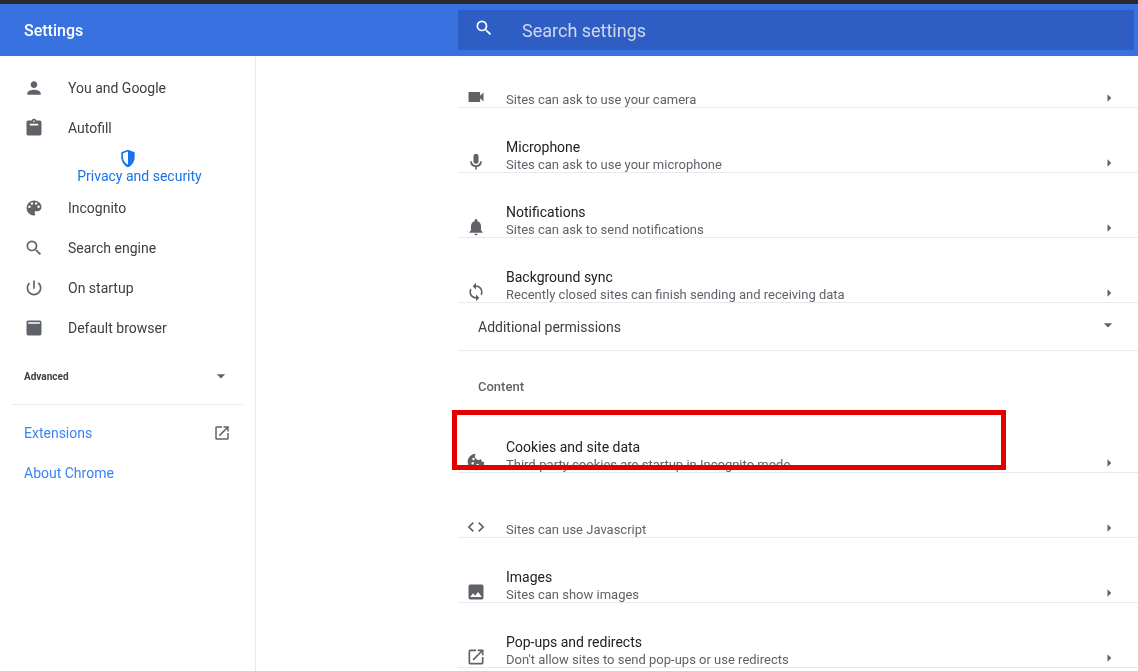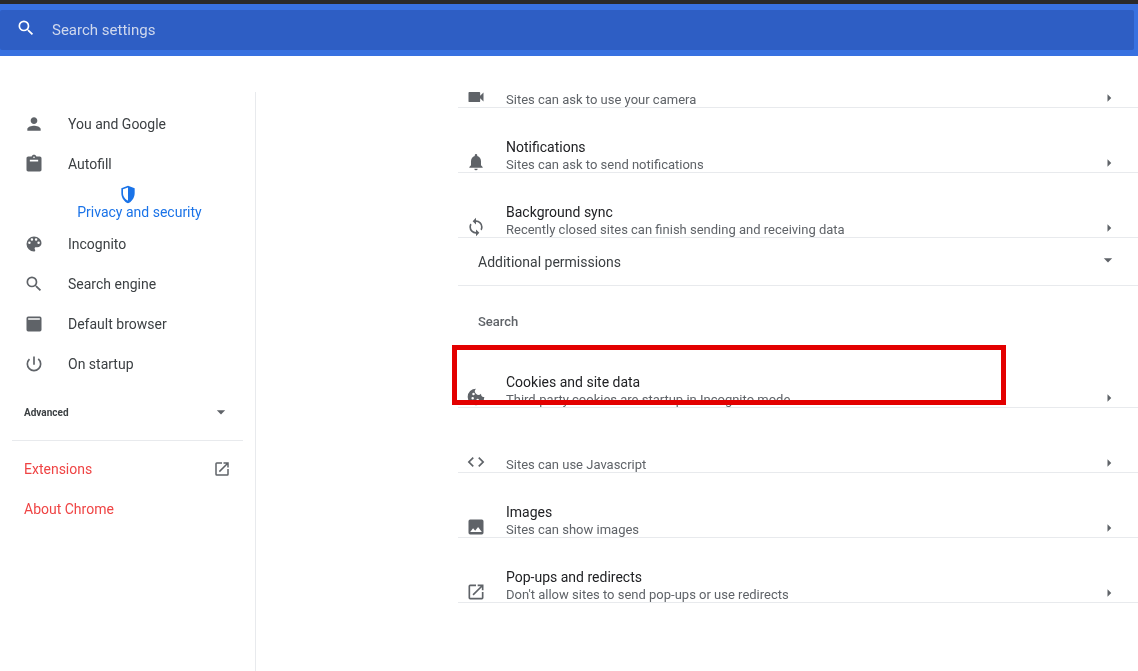--- a/index.html
+++ b/index.html
@@ -2,51 +2,52 @@
 <html><head>
 <meta charset="utf-8">
 <style>
   * { box-sizing: border-box; margin: 0; padding: 0; }
   body { font-family: "Segoe UI", Roboto, Arial, sans-serif; background: #fff; color: #202124; width: 1138px; height: 671px; overflow: hidden; }
   .topbar-dark { height: 4px; background: #2a2a2a; }
   .header { display: flex; align-items: center; height: 52px; background: #3871e0; color: #fff; }
   .header-title { font-size: 16px; font-weight: 500; padding-left: 24px; width: 458px; }
   .search-wrap { flex: 1; height: 40px; background: #2e5ec4; display: flex; align-items: center; padding: 0 16px; border-radius: 2px; margin-right: 4px; }
   .search-wrap svg { fill: #fff; width: 20px; height: 20px; }
-  .search-text { color: #cfd8ed; margin-left: 16px; font-size: 15px; }
+  .search-text { color: #cfd8ed; margin-left: 28px; font-size: 18px; }
   .layout { display: flex; height: calc(100% - 56px); }
-  .sidebar { width: 256px; padding-top: 12px; border-right: 1px solid #e8eaed; background: #fff; margin-top: 36px; }
+  .sidebar { width: 256px; padding-top: 12px; border-right: 1px solid #e8eaed; background: #fff; }
   .nav-item { display: flex; align-items: center; height: 40px; padding-left: 24px; cursor: pointer; color: #3c4043; font-size: 14px; }
   .nav-item .icon { width: 20px; height: 20px; margin-right: 24px; fill: #5f6368; display:flex; align-items:center; justify-content:center;}
   .nav-item.active { color: #1a73e8; flex-direction: column; }
   .nav-item.active .icon { fill: #1a73e8; }
   .adv-row { display: flex; align-items: center; justify-content: space-between; height: 40px; padding: 0 24px; font-size: 10px; color: #3c4043; margin-top: 8px; cursor:pointer;font-weight:bold;}
   .adv-row .chev { fill: #5f6368; width: 20px; height: 20px; }
   .divider { height: 1px; background: #e8eaed; margin: 8px 12px; }
-  .side-row { display: flex; align-items: center; justify-content: space-between; height: 40px; padding: 0 24px; font-size: 14px; color: #ef4444; cursor:pointer;}
+  .side-row { display: flex; align-items: center; justify-content: space-between; height: 40px; padding: 0 24px; font-size: 14px; color: #3b82f6; cursor:pointer;}
   .side-row .ext-icon { width: 18px; height: 18px; fill: #5f6368; }
   .main { flex: 1; background: #fff; overflow: hidden; }
   .panel { margin-left: 202px; width: 680px; }
   .row { display: flex; align-items: flex-end; height: 65px; border-bottom: 1px solid #e8eaed; padding: 0 20px 0 8px; cursor:pointer; position: relative;}
   .row .ricon { width: 20px; height: 20px; fill: #5f6368; margin-right: 20px; flex-shrink: 0; display:flex; align-items:center; justify-content:center;}
   .row .txt { flex: 1; }
   .row .title { font-size: 14px; color: #202124; }
   .row .sub { font-size: 13px; color: #5f6368; margin-top: 2px; }
   .row .arrow { width: 18px; height: 18px; fill: #5f6368; }
   .section-sub { display:flex; align-items:center; justify-content:space-between; height: 48px; padding: 0 20px; font-size: 14px; color: #3c4043; border-bottom: 1px solid #e8eaed; cursor:pointer;text-align:right;}
   .section-title { font-size: 13px; color: #5f6368; padding: 28px 20px 14px; font-weight: 500; }
   .row.first { height: 52px; }
   .highlight { position:absolute; left:-6px; right:132px; top:2px; bottom:2px; border:5px solid #e30000; pointer-events:none; }
 </style>
 </head>
 <body>
 
 <div class="topbar-dark"></div>
 
 <div class="header">
+  <div class="header-title">Settings</div>
   <div class="search-wrap">
     <span>
       <svg viewBox="0 0 24 24">
           <path d="M15.5 14h-.79l-.28-.27A6.471 6.471 0 0 0 16 9.5 6.5 6.5 0 1 0 9.5 16a6.47 6.47 0 0 0 4.23-1.57l.27.28v.79l5 4.99L20.49 19l-4.99-5zm-6 0C7.01 14 5 11.99 5 9.5S7.01 5 9.5 5 14 7.01 14 9.5 11.99 14 9.5 14z"></path>
         </svg>
     </span>
     <span class="search-text">Search settings</span>
   </div>
 </div>
 
@@ -88,32 +89,32 @@
       <span class="icon">
           <svg viewBox="0 0 24 24">
             <path d="M15.5 14h-.79l-.28-.27A6.471 6.471 0 0 0 16 9.5 6.5 6.5 0 1 0 9.5 16a6.47 6.47 0 0 0 4.23-1.57l.27.28v.79l5 4.99L20.49 19l-4.99-5zm-6 0C7.01 14 5 11.99 5 9.5S7.01 5 9.5 5 14 7.01 14 9.5 11.99 14 9.5 14z"></path>
           </svg>
         </span>
       <span>Search engine</span>
     </div>
     <div class="nav-item">
       <span class="icon">
           <svg viewBox="0 0 24 24">
+            <path d="M13 3h-2v10h2V3zm4.83 2.17-1.42 1.42A6.92 6.92 0 0 1 19 12a7 7 0 1 1-14 0c0-2.05.88-3.9 2.29-5.21L5.87 5.37A8.93 8.93 0 0 0 3 12a9 9 0 1 0 18 0 8.93 8.93 0 0 0-3.17-6.83z"></path>
+          </svg>
+        </span>
+      <span>On startup</span>
+    </div>
+    <div class="nav-item">
+      <span class="icon">
+          <svg viewBox="0 0 24 24">
             <path d="M3 5v14a2 2 0 0 0 2 2h14a2 2 0 0 0 2-2V5a2 2 0 0 0-2-2H5a2 2 0 0 0-2 2zm16 2H5V5h14v2z"></path>
           </svg>
         </span>
       <span>Default browser</span>
-    </div>
-    <div class="nav-item">
-      <span class="icon">
-          <svg viewBox="0 0 24 24">
-            <path d="M13 3h-2v10h2V3zm4.83 2.17-1.42 1.42A6.92 6.92 0 0 1 19 12a7 7 0 1 1-14 0c0-2.05.88-3.9 2.29-5.21L5.87 5.37A8.93 8.93 0 0 0 3 12a9 9 0 1 0 18 0 8.93 8.93 0 0 0-3.17-6.83z"></path>
-          </svg>
-        </span>
-      <span>On startup</span>
     </div>
 
     <div class="adv-row">
       <span>Advanced</span>
       <span class="chev"><svg viewBox="0 0 24 24">
             <path d="m7 10 5 5 5-5z"></path>
           </svg></span>
     </div>
     <div class="divider"></div>
     <div class="side-row">
@@ -137,20 +138,34 @@
             </svg>
           </span>
         <div class="txt">
             <div class="sub">Sites can ask to use your camera</div>
           </div>
         <span class="arrow"><svg viewBox="0 0 24 24">
               <path d="m10 17 5-5-5-5v10z"></path>
             </svg></span>
       </div>
 
+      <div class="row">
+        <span class="ricon">
+            <svg viewBox="0 0 24 24">
+              <path d="M12 14a3 3 0 0 0 3-3V5a3 3 0 0 0-6 0v6a3 3 0 0 0 3 3zm5-3a5 5 0 0 1-10 0H5a7 7 0 0 0 6 6.92V21h2v-3.08A7 7 0 0 0 19 11h-2z"></path>
+            </svg>
+          </span>
+        <div class="txt">
+            <div class="title">Microphone</div>
+            <div class="sub">Sites can ask to use your microphone</div>
+          </div>
+        <span class="arrow"><svg viewBox="0 0 24 24">
+              <path d="m10 17 5-5-5-5v10z"></path>
+            </svg></span>
+      </div>
 
       <div class="row">
         <span class="ricon">
             <svg viewBox="0 0 24 24">
               <path d="M12 22a2 2 0 0 0 2-2h-4a2 2 0 0 0 2 2zm6-6V11c0-3.07-1.63-5.64-4.5-6.32V4a1.5 1.5 0 0 0-3 0v.68C7.64 5.36 6 7.92 6 11v5l-2 2v1h16v-1l-2-2z"></path>
             </svg>
           </span>
         <div class="txt">
             <div class="title">Notifications</div>
             <div class="sub">Sites can ask to send notifications</div>
@@ -175,21 +190,21 @@
             </svg></span>
       </div>
 
       <div class="section-sub">
         <span>Additional permissions</span>
         <span class="arrow" style="fill:#5f6368"><svg width="20" height="20" viewBox="0 0 24 24">
               <path d="m7 10 5 5 5-5z"></path>
             </svg></span>
       </div>
 
-      <div class="section-title">Search</div>
+      <div class="section-title">Content</div>
 
       <div class="row">
         <div class="highlight"></div>
         <span class="ricon">
             <svg viewBox="0 0 24 24">
               <path d="M12 2a10 10 0 0 0 0 20 10 10 0 0 0 10-10 4 4 0 0 1-4-4 4 4 0 0 1-6-6zm-3 8a1.5 1.5 0 1 1 0-3 1.5 1.5 0 0 1 0 3zm-1 5a1.5 1.5 0 1 1 0-3 1.5 1.5 0 0 1 0 3zm6 2a1.5 1.5 0 1 1 0-3 1.5 1.5 0 0 1 0 3z"></path>
             </svg>
           </span>
         <div class="txt">
             <div class="title">Cookies and site data</div>

